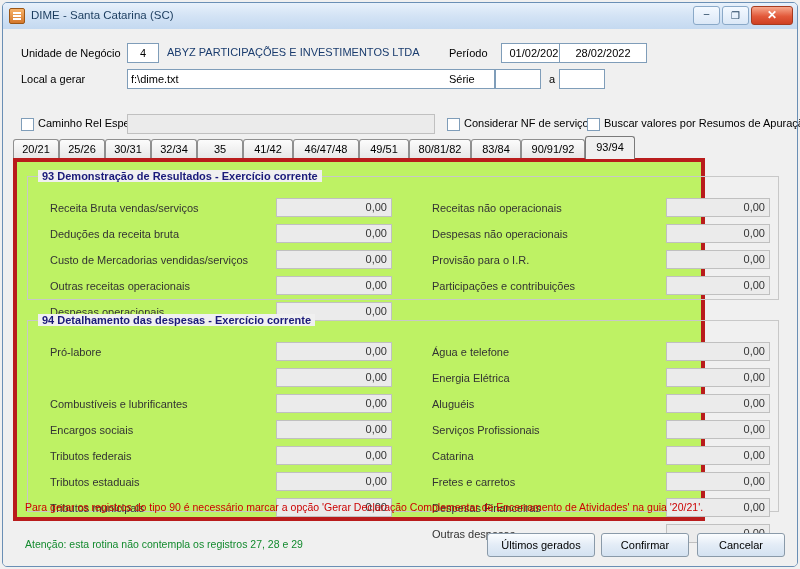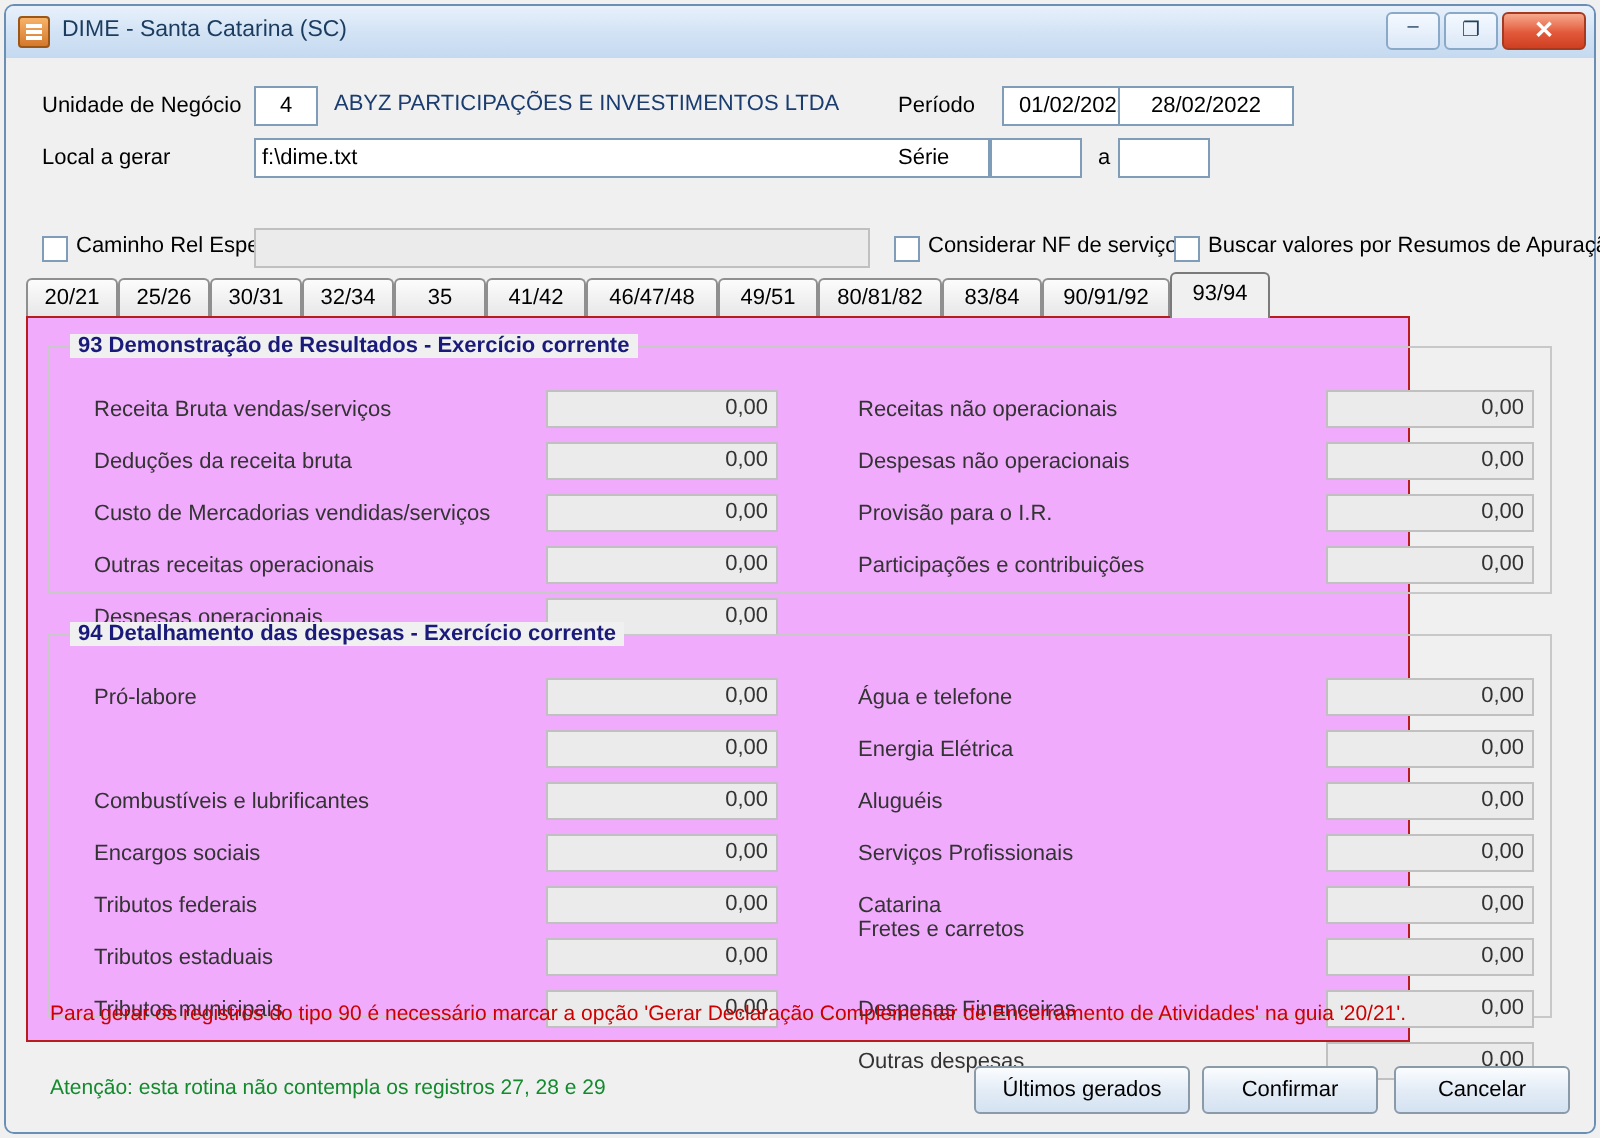--- a/index.html
+++ b/index.html
@@ -191,22 +191,22 @@
     border-color: #7a7a7a;
     z-index: 5;
   }
 
   .tabpage {
     position: absolute;
     left: 10px;
     top: 129px;
     width: 692px;
     height: 363px;
-    border: 1px solid #b91c1c;
-    background: #f0abfc;
+    border: 4px solid #b91c1c;
+    background: #bef264;
     box-sizing: border-box;
   }
 
   
   .group {
     position: absolute;
     border: 1px solid #c8c8c8;
     box-sizing: border-box;
     background: transparent;
   }
@@ -395,21 +395,21 @@
 
           <div class="fld-label" style="left:404px; top:77px;">Aluguéis</div>
           <div class="fld-box" style="left:638px; top:73px; width:104px;">0,00</div>
 
           <div class="fld-label" style="left:404px; top:103px;">Serviços Profissionais</div>
           <div class="fld-box" style="left:638px; top:99px; width:104px;">0,00</div>
 
           <div class="fld-label" style="left:404px; top:129px;">Catarina</div>
           <div class="fld-box" style="left:638px; top:125px; width:104px;">0,00</div>
 
-          <div class="fld-label" style="left:404px; top:141px;">Fretes e carretos</div>
+          <div class="fld-label" style="left:404px; top:155px;">Fretes e carretos</div>
           <div class="fld-box" style="left:638px; top:151px; width:104px;">0,00</div>
 
           <div class="fld-label" style="left:404px; top:181px;">Despesas Financeiras</div>
           <div class="fld-box" style="left:638px; top:177px; width:104px;">0,00</div>
 
           <div class="fld-label" style="left:404px; top:207px;">Outras despesas</div>
           <div class="fld-box" style="left:638px; top:203px; width:104px;">0,00</div>
         </div>
       </div>
 

